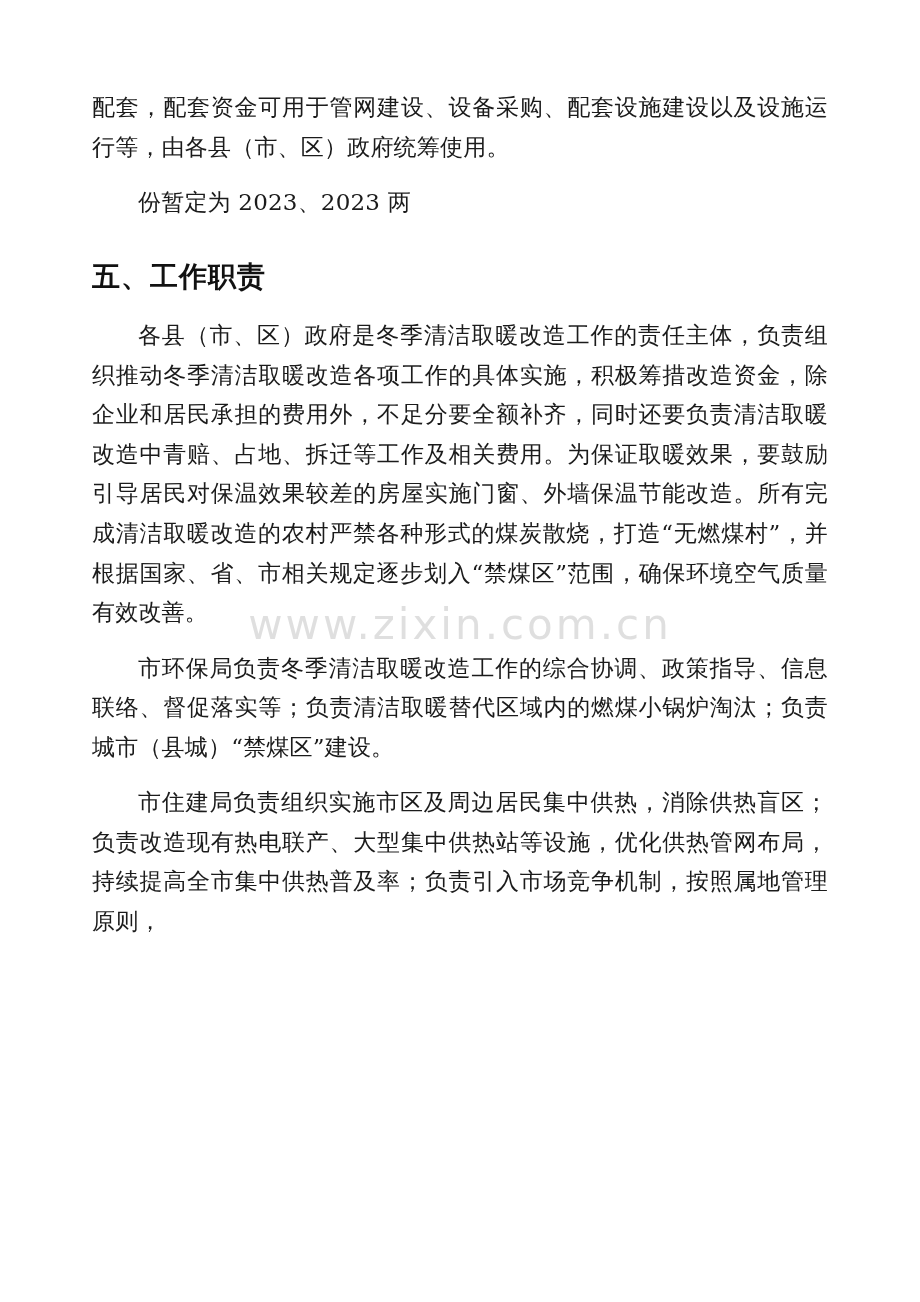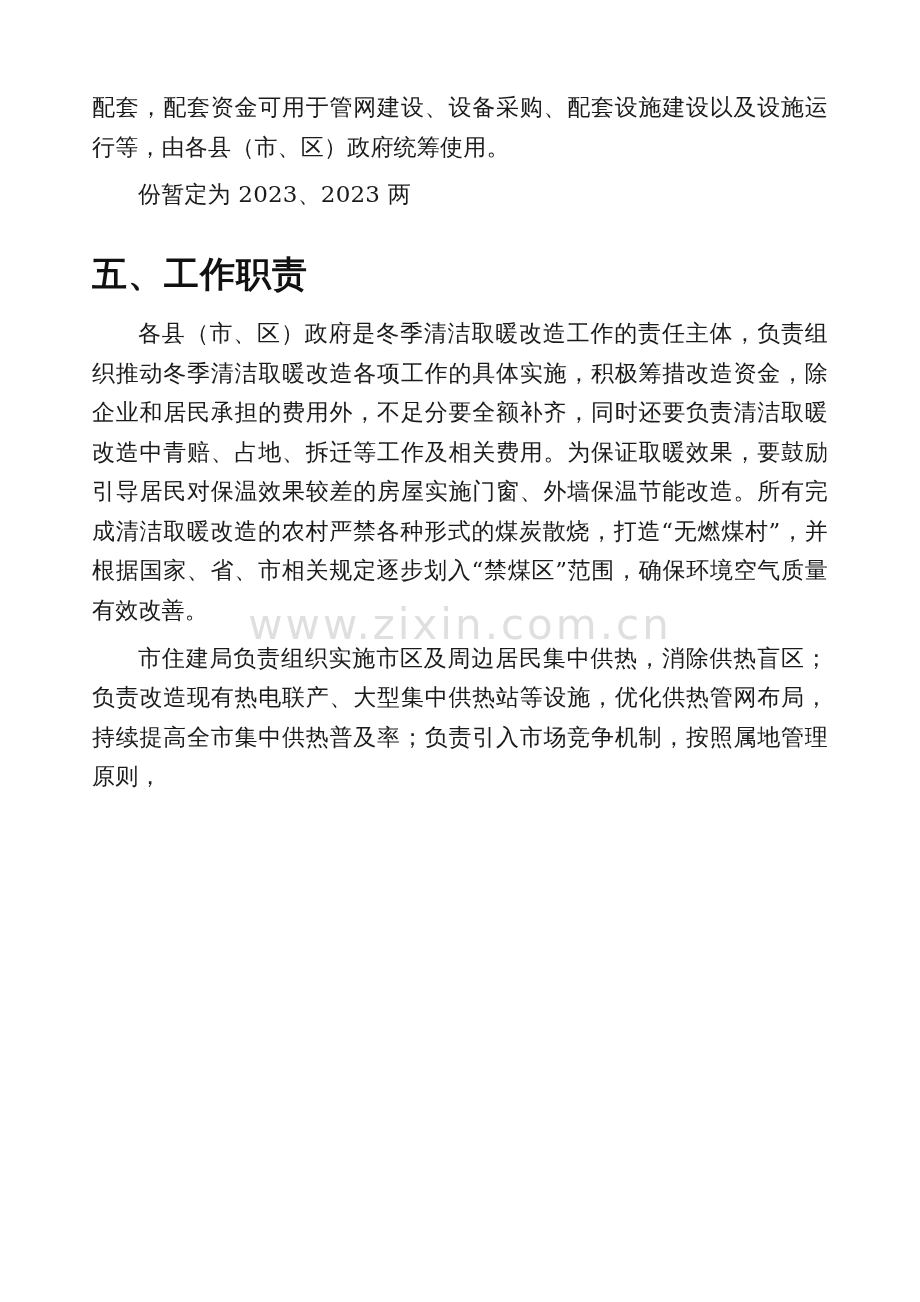--- a/index.html
+++ b/index.html
@@ -32,25 +32,25 @@
     color: #1b1b1b;
     text-align: justify;
     text-justify: inter-ideograph;
     letter-spacing: 0.2px;
     font-family: "DejaVu Serif", "Liberation Serif", serif;
   }
   p.indent {
     text-indent: 2em;
   }
   p.gap {
-    margin-top: 8px;
+    margin-top: 16px;
   }
   h2.section-heading {
     margin: 30px 0 10px 0;
-    font-size: 35px;
+    font-size: 28px;
     line-height: 1.7;
     font-weight: bold;
     color: #111111;
     letter-spacing: 1px;
     font-family: "DejaVu Sans", "Liberation Sans", sans-serif;
   }
   .watermark {
     position: absolute;
     left: 0;
     top: 600px;
@@ -78,17 +78,18 @@
     <p class="para">配套，配套资金可用于管网建设、设备采购、配套设施建设以及设施运行等，由各县（市、区）政府统筹使用。</p>
 
     <p class="para indent gap">份暂定为 2023、2023 两</p>
 
 
 
     <h2 class="section-heading">五、工作职责</h2>
 
     <p class="para indent gap">各县（市、区）政府是冬季清洁取暖改造工作的责任主体，负责组织推动冬季清洁取暖改造各项工作的具体实施，积极筹措改造资金，除企业和居民承担的费用外，不足分要全额补齐，同时还要负责清洁取暖改造中青赔、占地、拆迁等工作及相关费用。为保证取暖效果，要鼓励引导居民对保温效果较差的房屋实施门窗、外墙保温节能改造。所有完成清洁取暖改造的农村严禁各种形式的煤炭散烧，打造“无燃煤村”，并根据国家、省、市相关规定逐步划入“禁煤区”范围，确保环境空气质量有效改善。</p>
 
+    <p class="para indent gap">市环保局负责冬季清洁取暖改造工作的综合协调、政策指导、信息联络、督促落实等；负责清洁取暖替代区域内的燃煤小锅炉淘汰；负责城市（县城）“禁煤区”建设。</p>
 
     <p class="para indent gap">市住建局负责组织实施市区及周边居民集中供热，消除供热盲区；负责改造现有热电联产、大型集中供热站等设施，优化供热管网布局，持续提高全市集中供热普及率；负责引入市场竞争机制，按照属地管理原则，</p>
 
   </div>
 </div>
 
 </body></html>

